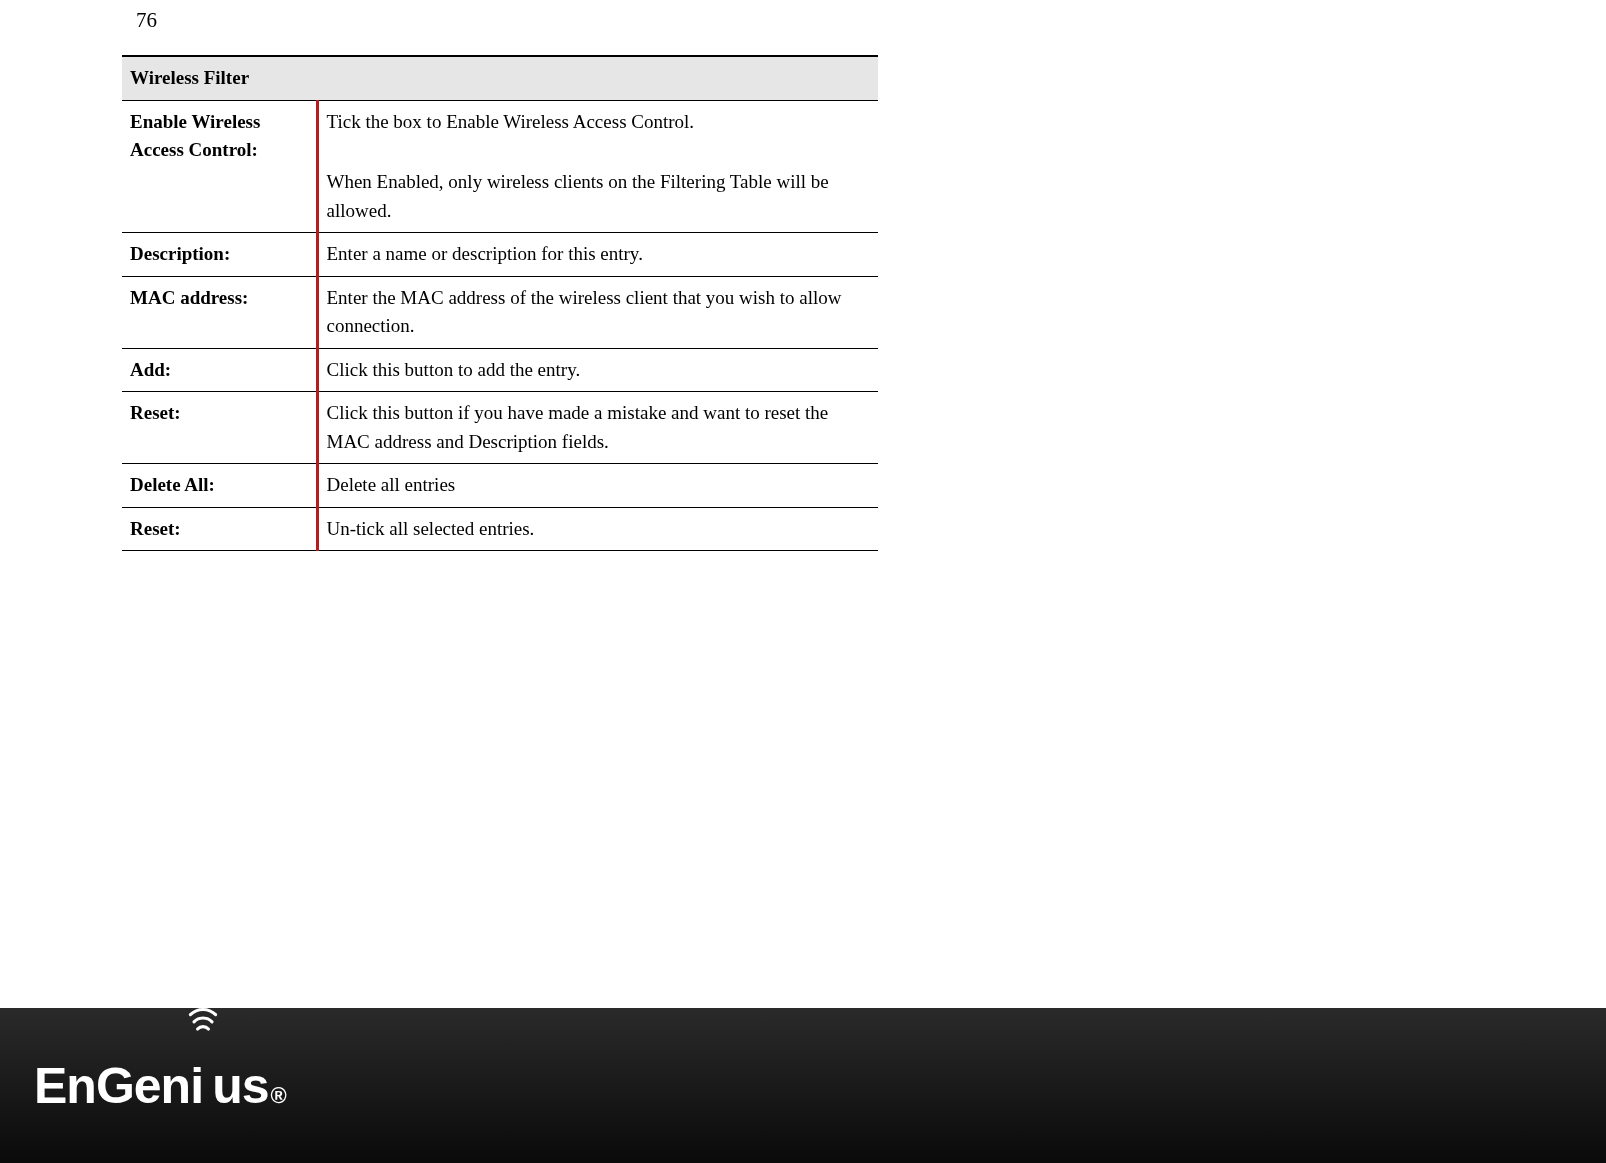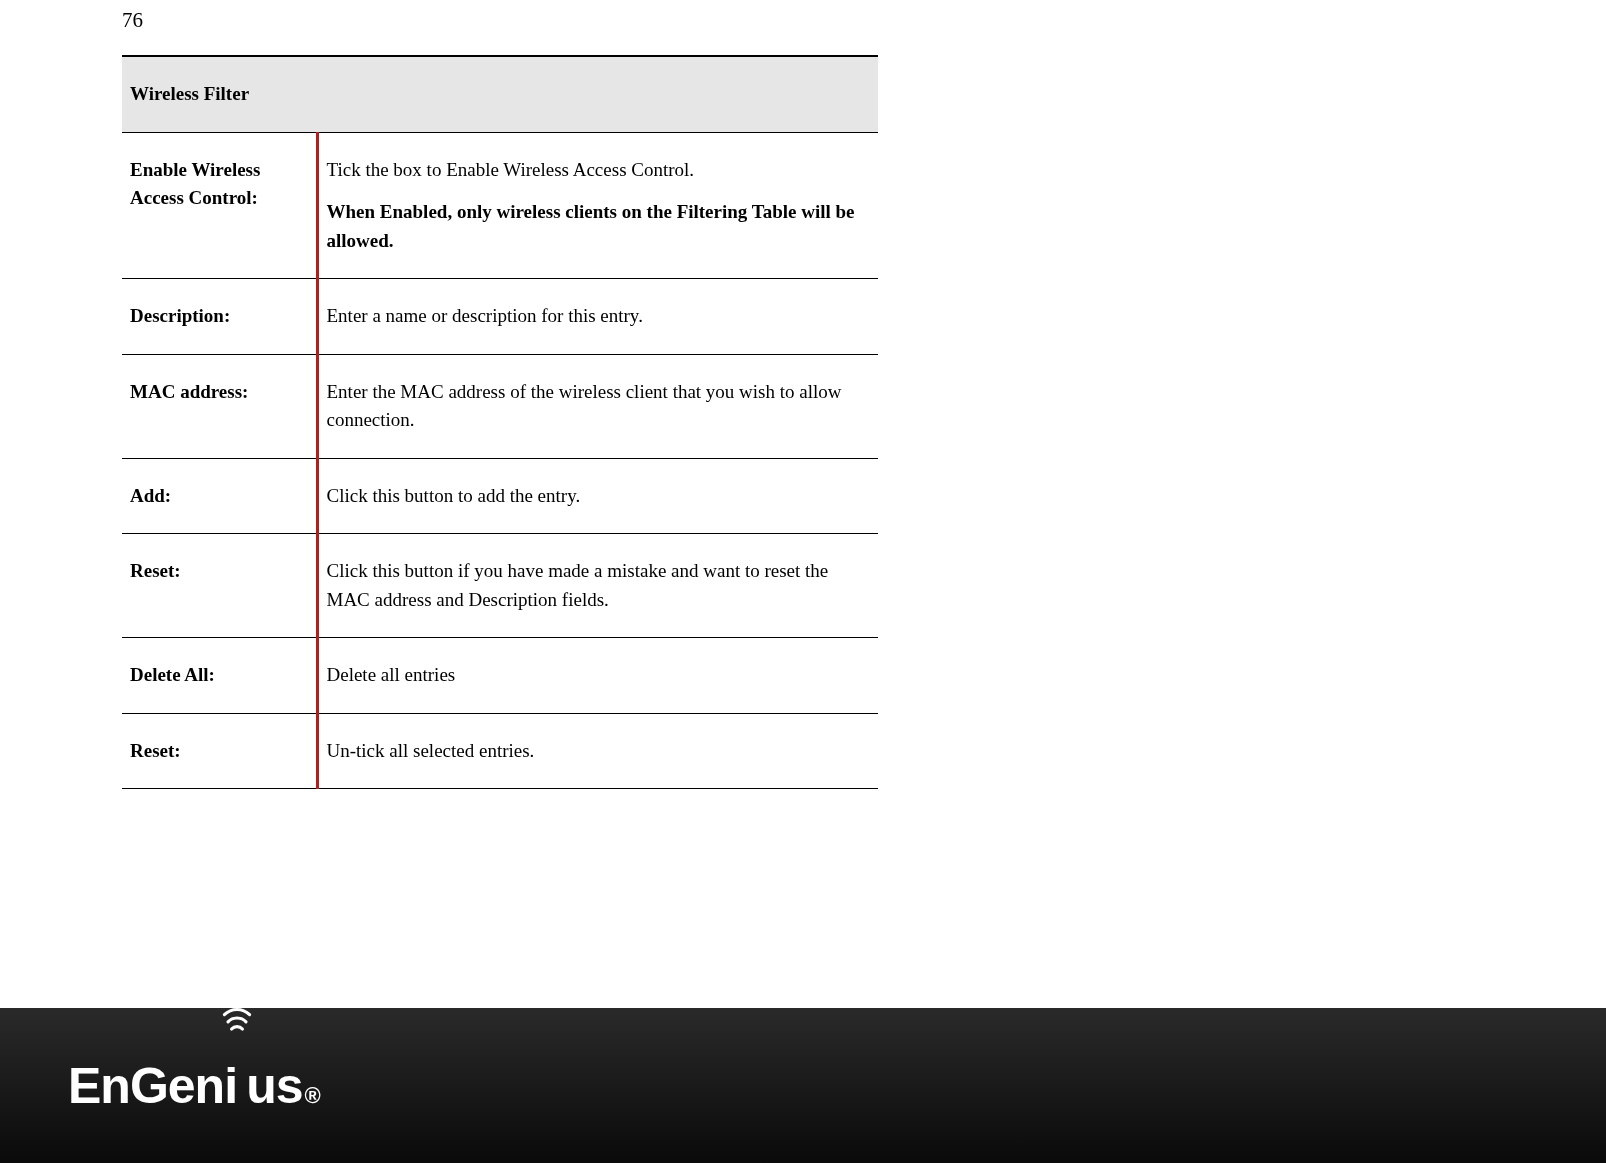--- a/index.html
+++ b/index.html
@@ -10,67 +10,66 @@
       font-size: 19px;
       color: #000;
       width: 1606px;
       height: 1163px;
       background: #fff;
       position: relative;
     }
     .page-number {
       position: absolute;
       top: 8px;
-      left: 122px;
+      left: 136px;
       font-size: 21px;
     }
     .content {
       position: absolute;
       top: 55px;
       left: 122px;
       width: 756px;
     }
     table {
       border-collapse: collapse;
       width: 100%;
     }
     td {
       border-top: 1px solid #000;
       border-bottom: 1px solid #000;
-      padding: 23px 8px;
+      padding: 7px 8px;
       vertical-align: top;
       line-height: 1.5;
     }
     .section-header td {
       background: #e6e6e6;
       font-weight: bold;
       border-top: 2px solid #000;
     }
     .label-cell {
       font-weight: bold;
       width: 195px;
       border-right: 3px solid #b91c1c;
     }
     .full-row td {
       border-right: none;
     }
     .spaced-para {
-      margin-top: 14px;
-      font-weight: bold;
+      margin-top: 32px;
     }
     .footer {
       position: absolute;
       bottom: 0;
       left: 0;
       width: 1606px;
       height: 155px;
       background: linear-gradient(to bottom, #2a2a2a 0%, #0a0a0a 100%);
       display: flex;
       align-items: center;
-      padding-left: 68px;
+      padding-left: 34px;
     }
     .logo {
       color: #fff;
       font-family: Arial, Helvetica, sans-serif;
       font-weight: 600;
       display: flex;
       align-items: baseline;
       position: relative;
     }
     .logo-en {

